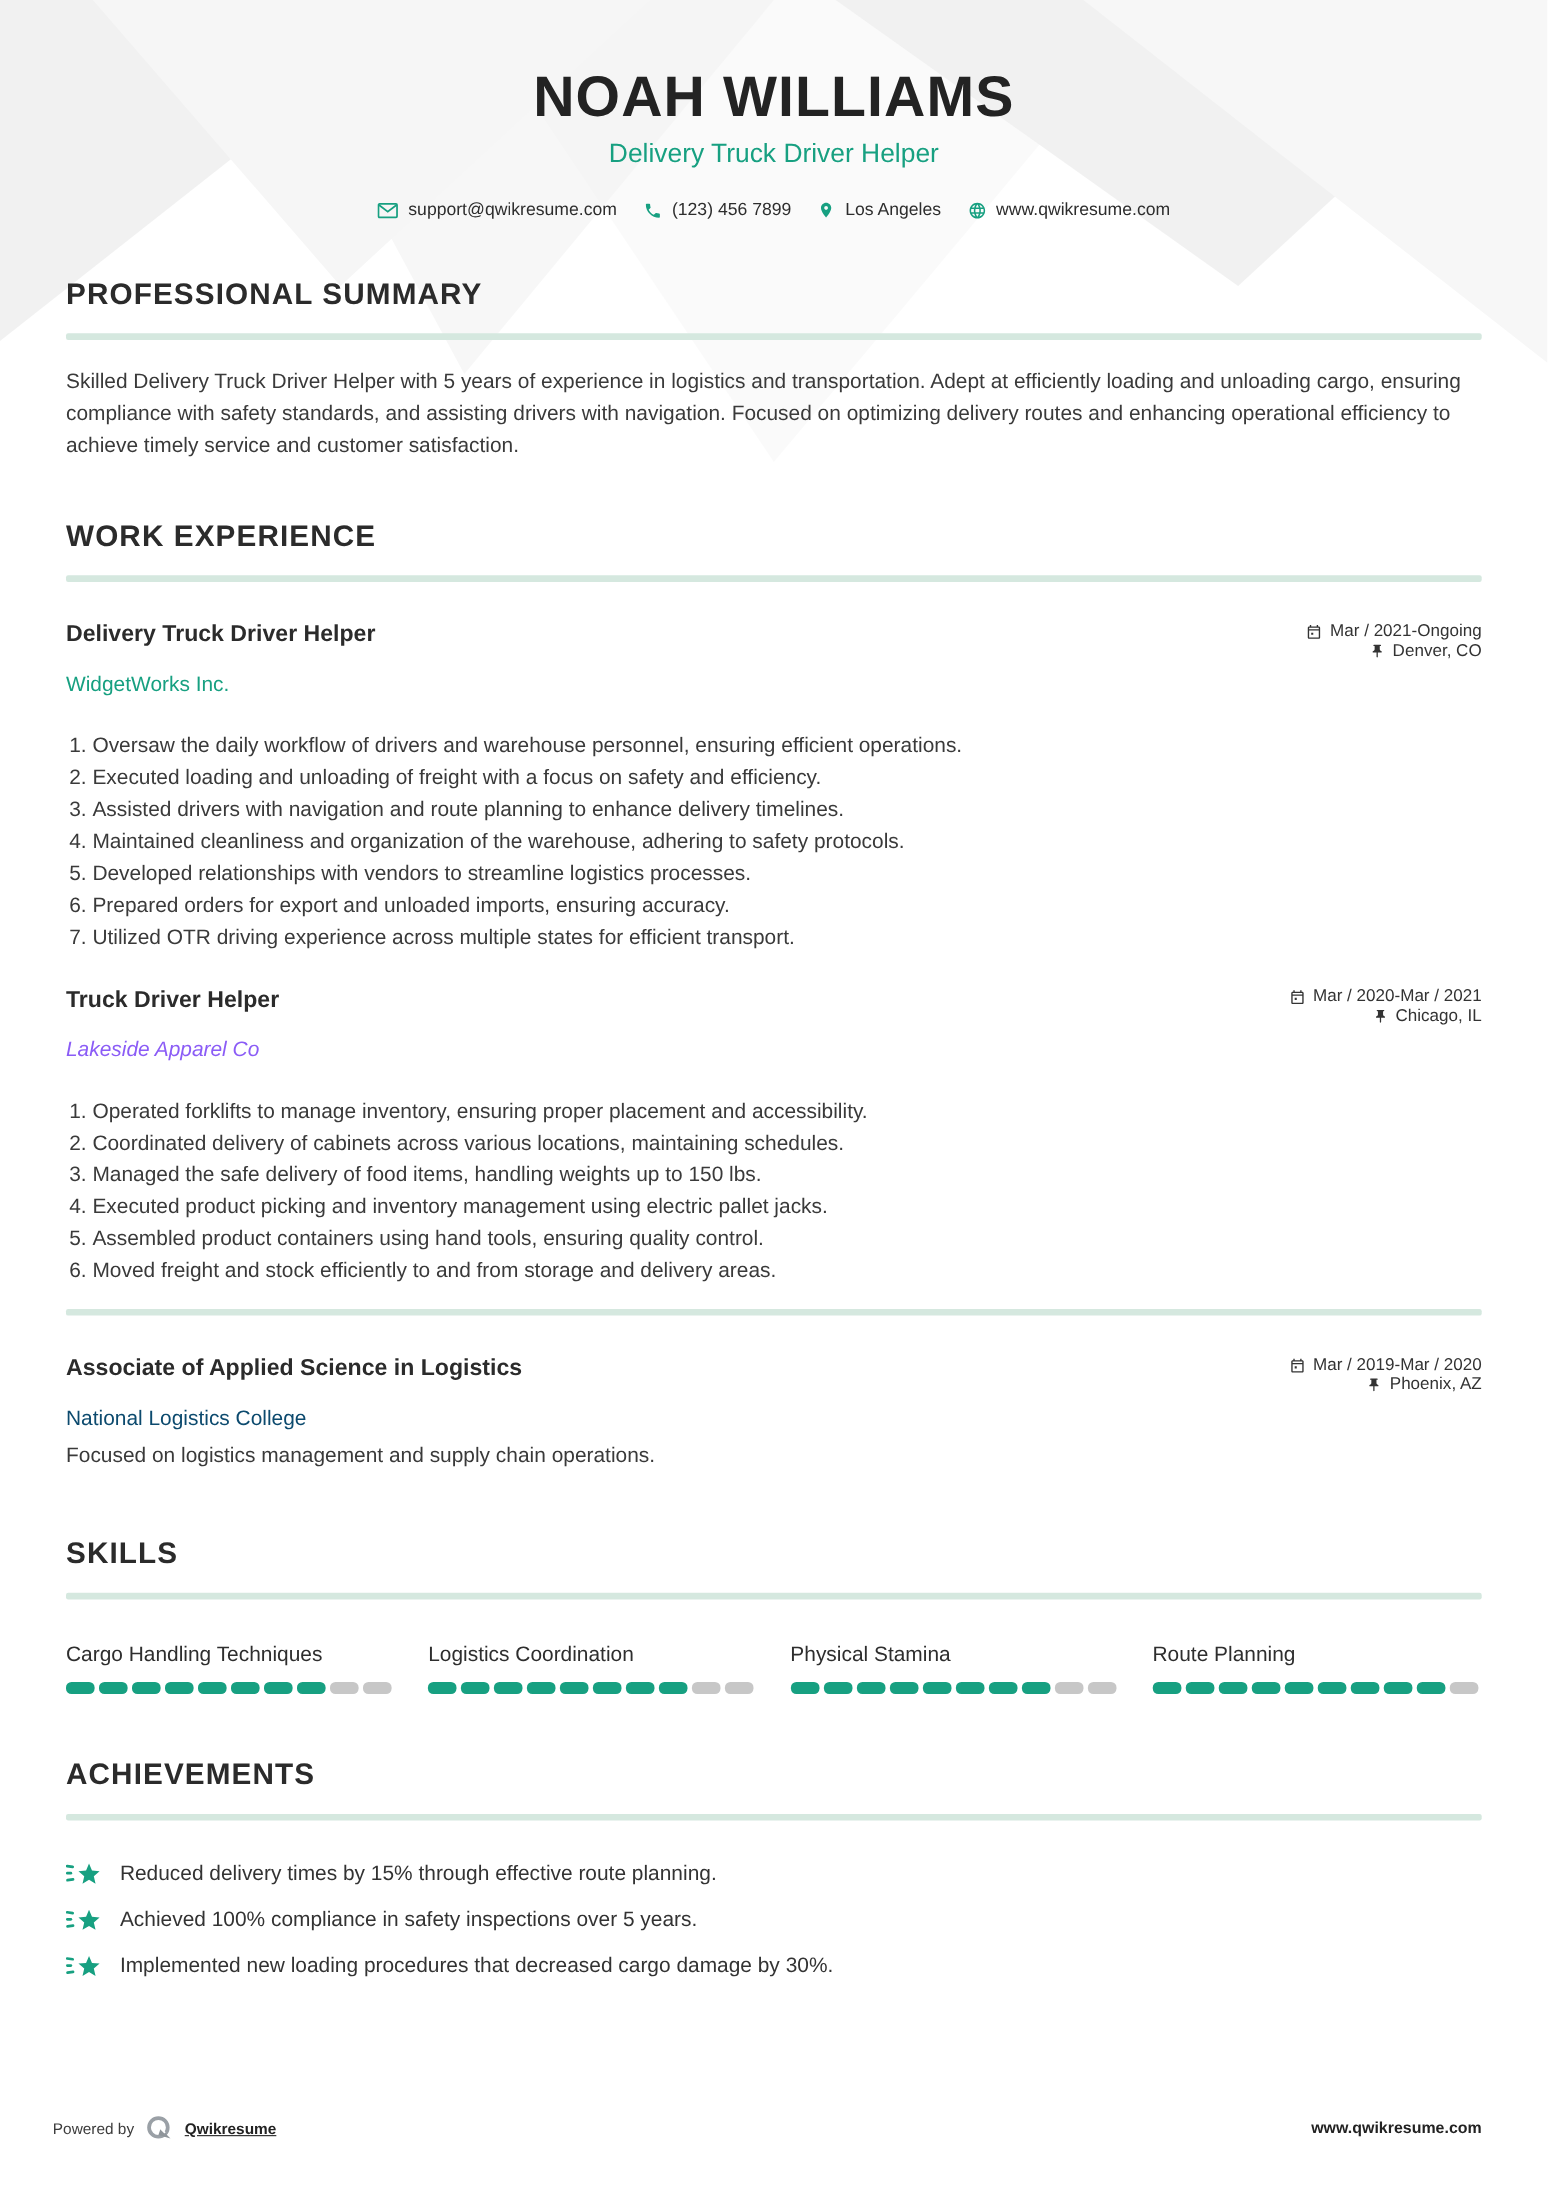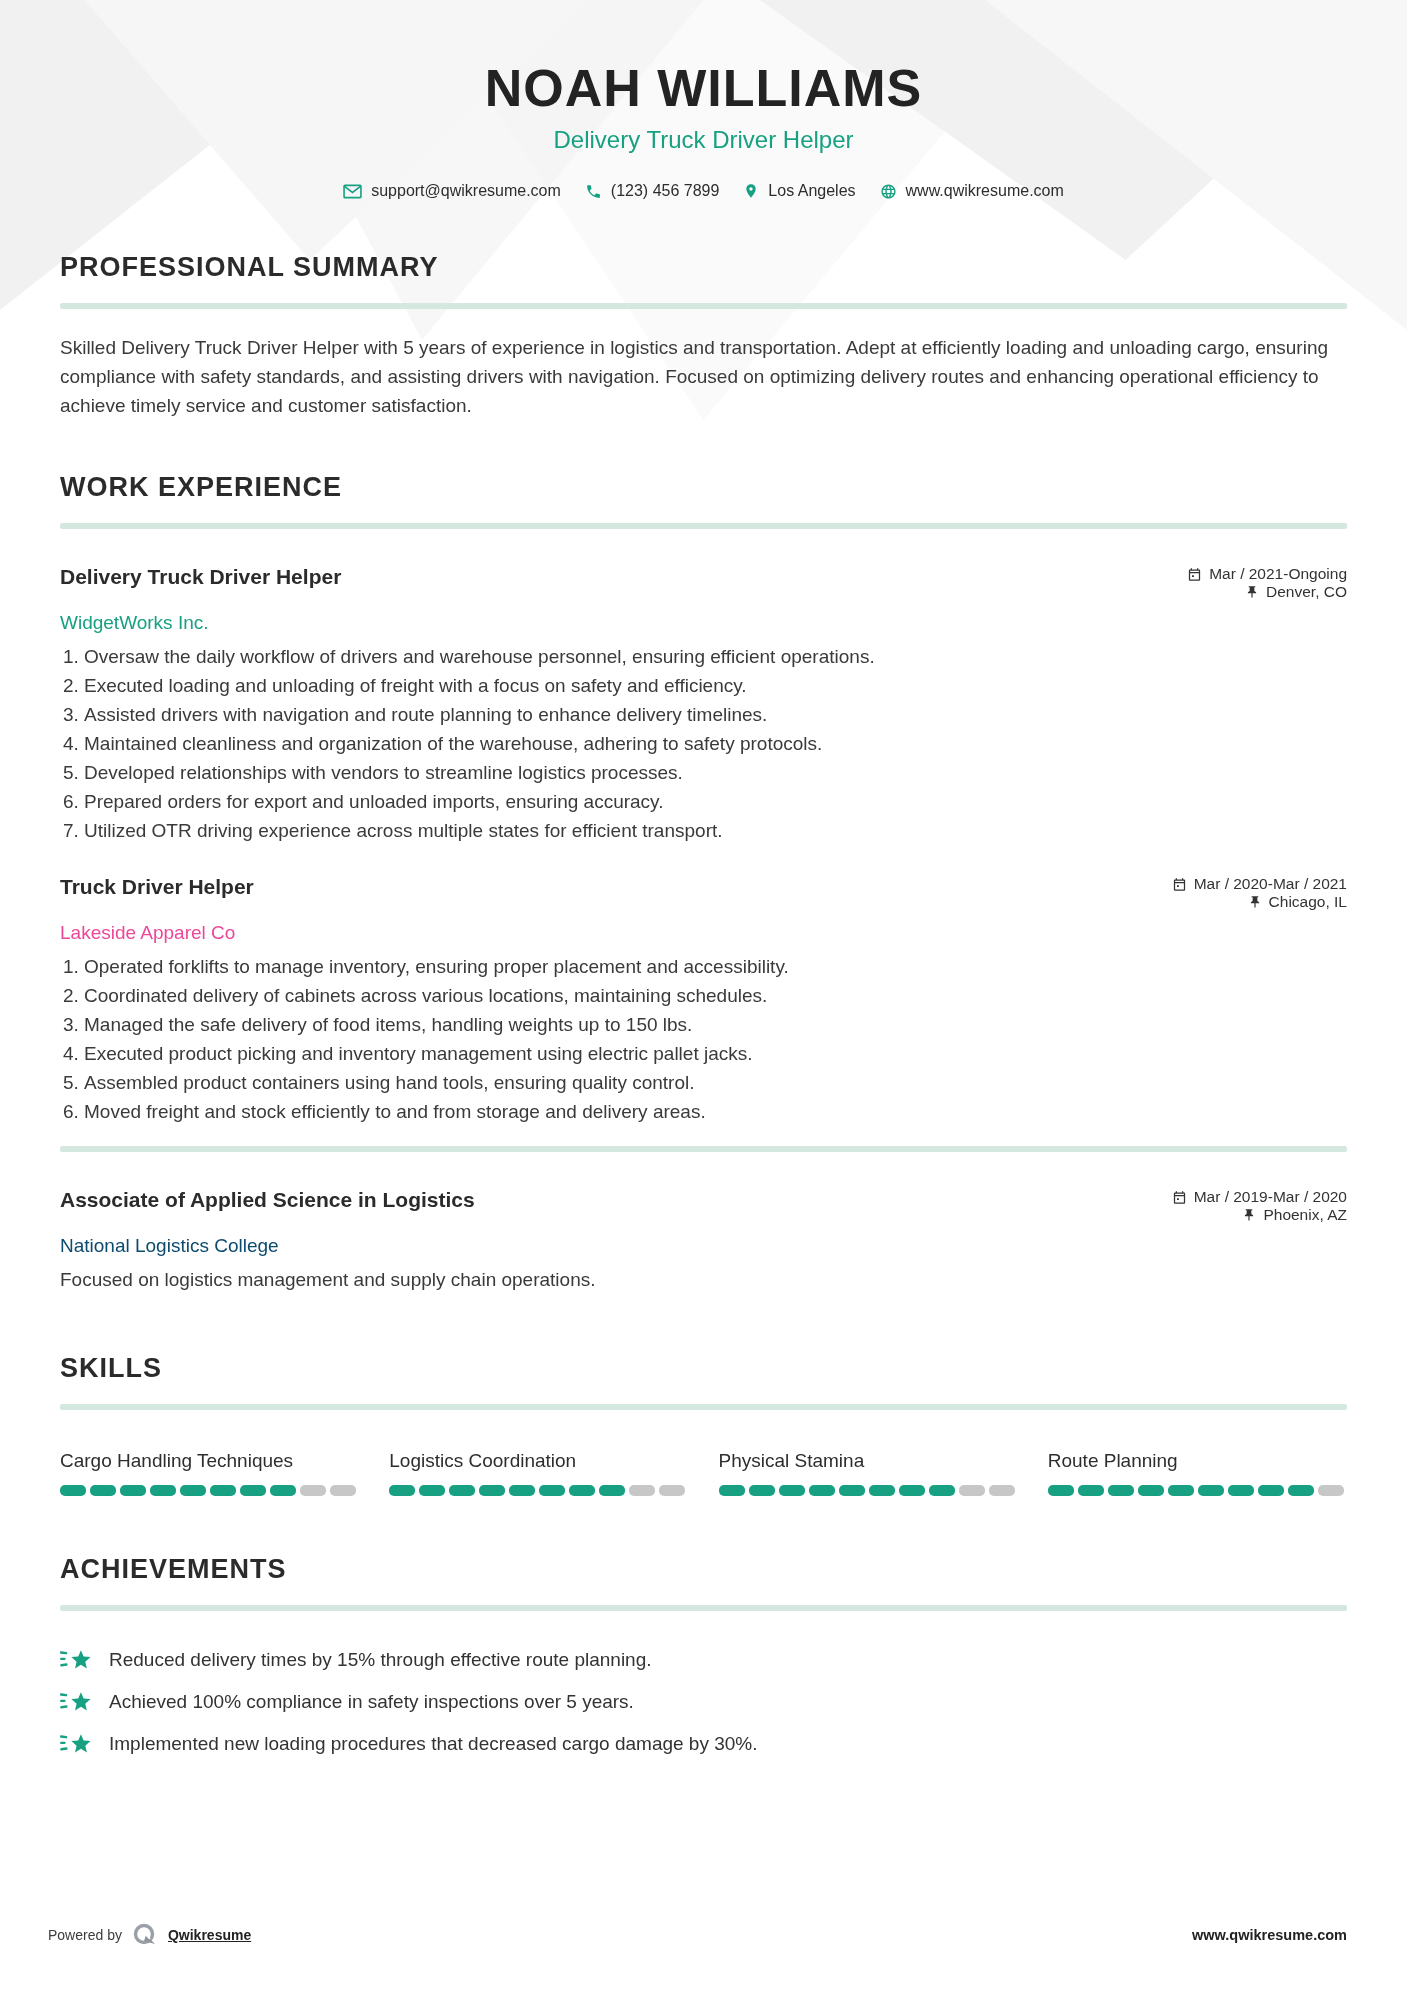--- a/index.html
+++ b/index.html
@@ -70,21 +70,21 @@
   }
 
   .job { margin-top: 36px; }
   .job + .job { margin-top: 30px; }
   .job-header { display: flex; justify-content: space-between; align-items: flex-start; }
   .job-name { font-size: 21px; font-weight: 700; color: #2b2b2b; }
   .job-meta { display: flex; flex-direction: column; align-items: flex-end; gap: 0; }
   .meta-line { display: flex; align-items: center; gap: 7px; font-size: 15.5px; color: #333333; }
   .company { margin-top: 11px; font-size: 19px; font-weight: 500; }
 
-  ol.bullets { margin-top: 8px; padding-left: 24px; }
+  ol.bullets { margin-top: 30px; padding-left: 24px; }
   ol.bullets li { font-size: 19px; line-height: 29px; color: #3a3a3a; }
 
   .edu-heading { margin-top: 92px; }
   .edu-desc { margin-top: 12px; font-size: 19px; color: #3a3a3a; }
 
   .skills-heading { margin-top: 62px; }
   .skills-grid {
     margin-top: 40px;
     display: grid;
     grid-template-columns: repeat(4, 1fr);
@@ -206,21 +206,21 @@
             <span>Mar / 2020-Mar / 2021</span>
           </div>
           <div class="meta-line">
             <svg width="14" height="14" viewBox="0 0 24 24" fill="#333333">
               <path d="M16 9V4h1c.55 0 1-.45 1-1s-.45-1-1-1H7c-.55 0-1 .45-1 1s.45 1 1 1h1v5c0 1.66-1.34 3-3 3v2h5.97v7l1 1 1-1v-7H19v-2c-1.66 0-3-1.34-3-3z"></path>
             </svg>
             <span>Chicago, IL</span>
           </div>
         </div>
       </div>
-      <div class="company accent" style="color: #ec4899;">Lakeside Apparel Co</div>
+      <div class="company accent" style="color: #8b5cf6; font-style: italic;">Lakeside Apparel Co</div>
       <ol class="bullets">
         <li>Operated forklifts to manage inventory, ensuring proper placement and accessibility.</li>
         <li>Coordinated delivery of cabinets across various locations, maintaining schedules.</li>
         <li>Managed the safe delivery of food items, handling weights up to 150 lbs.</li>
         <li>Executed product picking and inventory management using electric pallet jacks.</li>
         <li>Assembled product containers using hand tools, ensuring quality control.</li>
         <li>Moved freight and stock efficiently to and from storage and delivery areas.</li>
       </ol>
     </div>
 

